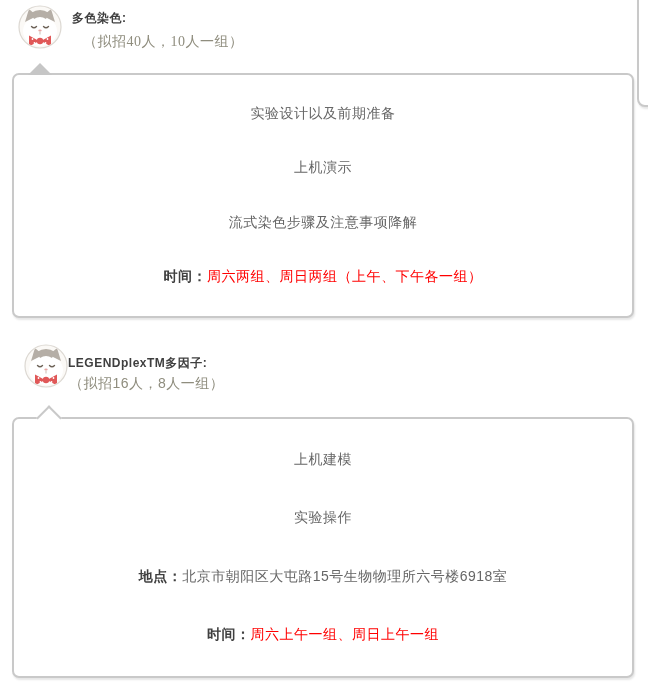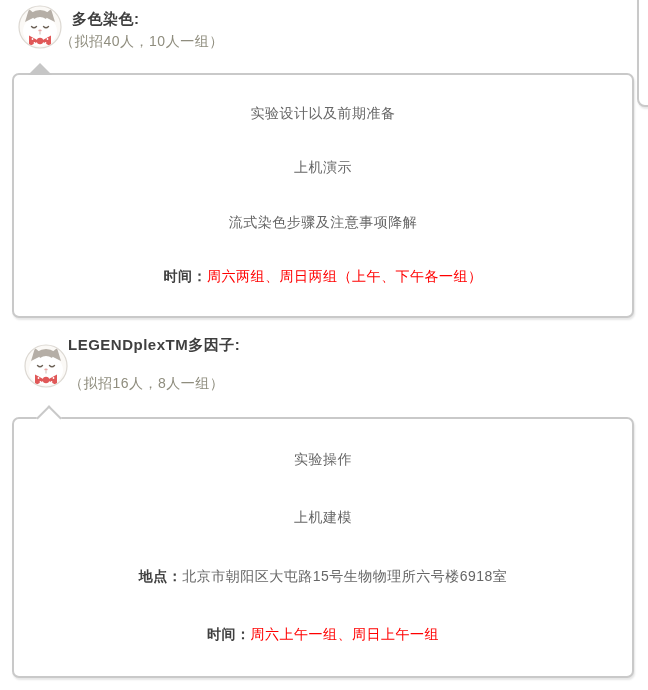--- a/index.html
+++ b/index.html
@@ -8,21 +8,21 @@
     background: #ffffff;
     font-family: "Liberation Sans", sans-serif;
     overflow: hidden;
   }
   .stage { position: relative; width: 648px; height: 690px; overflow: hidden; background: #fff; }
 
   .avatar-svg { position: absolute; }
 
   .msg-title {
     position: absolute;
-    font-size: 15px; font-weight: bold;
+    font-size: 12px; font-weight: bold;
     color: var(--title-text, #3f3f3f);
     letter-spacing: 0.5px;
     white-space: nowrap;
   }
   .msg-subtitle {
     position: absolute;
     font-size: 14px;
     color: var(--subtitle-text, #8f8d7e);
     letter-spacing: 0.5px;
     white-space: nowrap;
@@ -107,21 +107,21 @@
       <g fill="#ffffff">
         <circle cx="14.5" cy="34" r="0.9"></circle>
           <circle cx="16.5" cy="38" r="0.9"></circle>
         <circle cx="29.5" cy="34" r="0.9"></circle>
           <circle cx="27.5" cy="38" r="0.9"></circle>
       </g>
     </g>
   </svg>
 
   <div class="msg-title" style="left:72px; top:10px;">多色染色:</div>
-  <div class="msg-subtitle" style="left:60px; top:33px;">（拟招40人，10人一组）</div>
+  <div class="msg-subtitle" style="left:83px; top:33px;font-family:Liberation Serif, serif;">（拟招40人，10人一组）</div>
 
   <div class="bubble bubble-1">
     <div class="pointer-filled"></div>
     <div class="line">
       <span class="value">实验设计以及前期准备</span>
     </div>
     <div class="line">
       <span class="value">上机演示</span>
     </div>
     <div class="line">
@@ -153,30 +153,30 @@
       </g>
       <g fill="#ffffff">
         <circle cx="14.5" cy="34" r="0.9"></circle>
           <circle cx="16.5" cy="38" r="0.9"></circle>
         <circle cx="29.5" cy="34" r="0.9"></circle>
           <circle cx="27.5" cy="38" r="0.9"></circle>
       </g>
     </g>
   </svg>
 
-  <div class="msg-title" style="left:68px; top:336px;text-align:right;">LEGENDplexTM多因子:</div>
+  <div class="msg-title" style="left:68px; top:355px;text-align:right;">LEGENDplexTM多因子:</div>
   <div class="msg-subtitle" style="left:69px; top:375px;">（拟招16人，8人一组）</div>
 
   <div class="bubble bubble-2">
     <div class="pointer-outline"></div>
     <div class="line">
-      <span class="value">实验操作</span>
+      <span class="value">上机建模</span>
     </div>
     <div class="line">
-      <span class="value">上机建模</span>
+      <span class="value">实验操作</span>
     </div>
     <div class="line">
       <span class="label">地点：</span><span class="value">北京市朝阳区大屯路15号生物物理所六号楼6918室</span>
     </div>
     <div class="line red">
       <span class="label">时间：</span><span class="value">周六上午一组、周日上午一组</span>
     </div>
   </div>
 
 </div>

